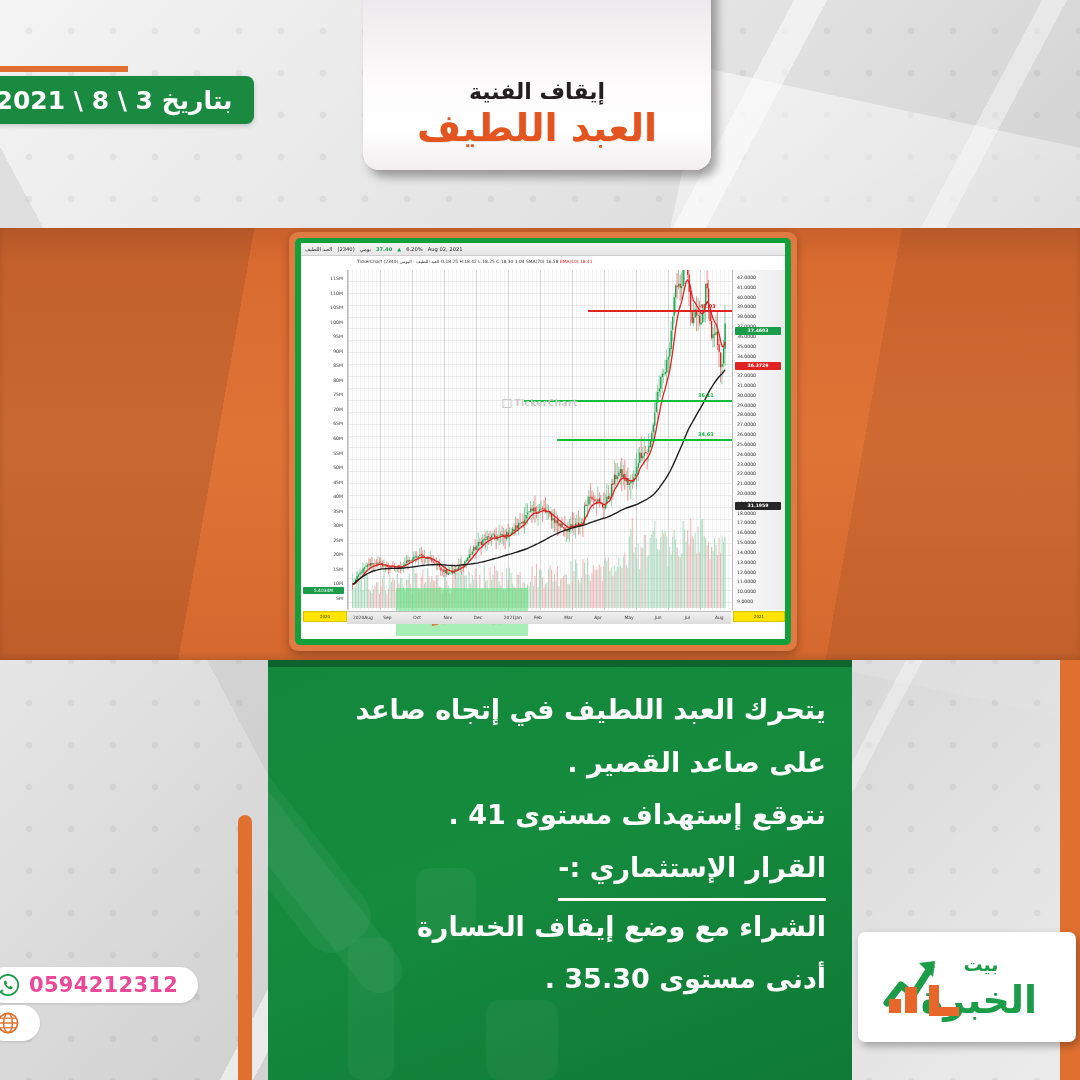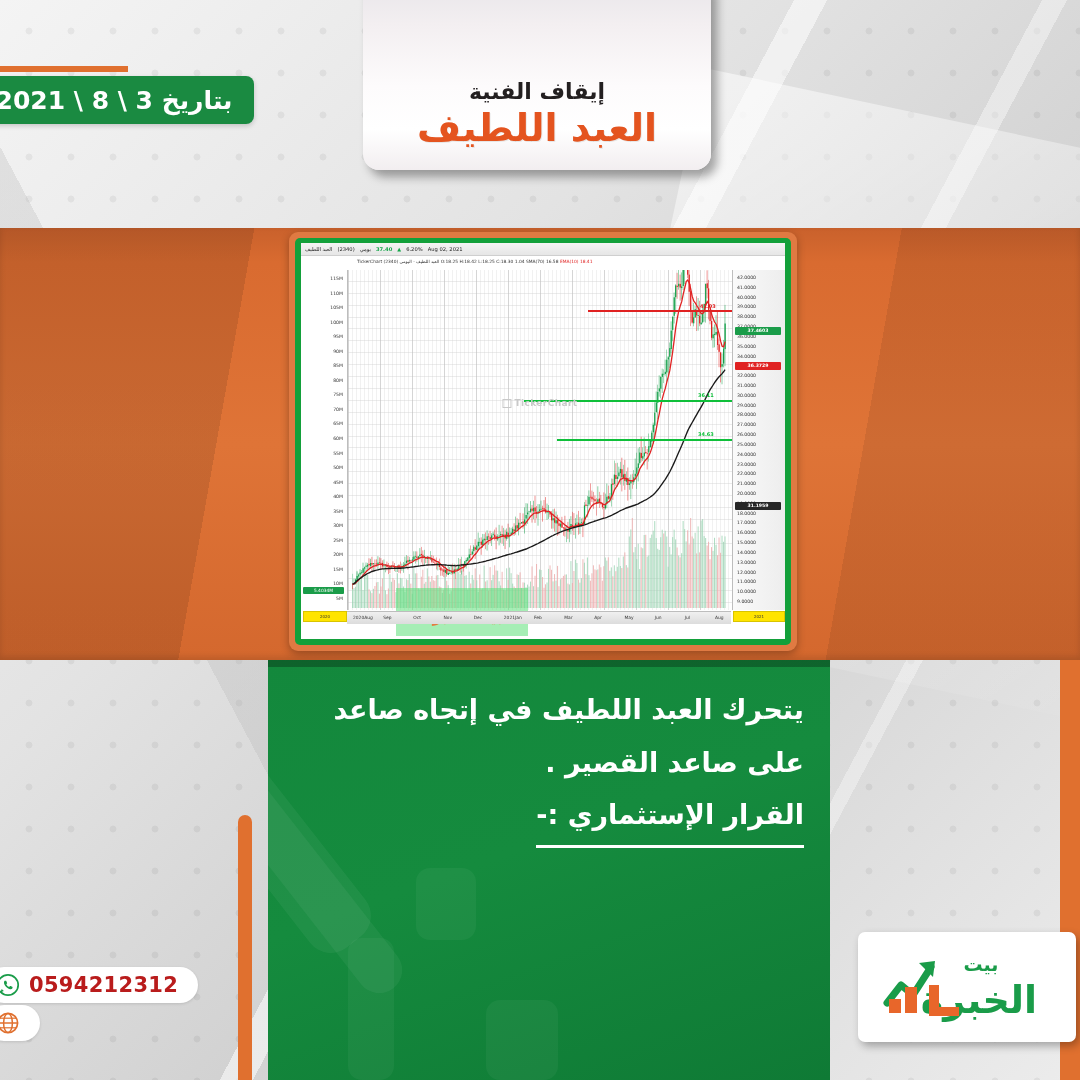--- a/index.html
+++ b/index.html
@@ -182,20 +182,21 @@
     position:absolute;left:50px;top:338px;width:130px;
     text-align:center;color:#e8753a;font-size:15px;font-weight:bold;direction:rtl;
     opacity:.95;
   }
 
   
   .green-panel{
     position:absolute;left:268px;top:660px;width:562px;height:420px;
     background:linear-gradient(160deg,#13883c 0%,#158b3e 45%,#0f7a35 100%);
     overflow:hidden;
+    padding-left:22px;
   }
   .gp-shade{position:absolute;inset:0;background:linear-gradient(180deg,rgba(0,0,0,.28) 0 7px,transparent 7px 100%);}
   .gp-slash{
     position:absolute;background:rgba(255,255,255,.05);border-radius:26px;transform:rotate(-38deg);
   }
   .gp-sq{position:absolute;background:rgba(255,255,255,.045);border-radius:14px;}
 
   .gp-text{
     position:absolute;right:26px;top:24px;width:510px;
     direction:rtl;text-align:right;color:#ffffff;
@@ -1155,33 +1156,36 @@
     <div class="gp-shade"></div>
     <div class="gp-slash" style="left:-60px;top:-40px;width:70px;height:360px;"></div>
     <div class="gp-slash" style="left:10px;top:60px;width:46px;height:300px;"></div>
     <div class="gp-sq" style="left:148px;top:208px;width:60px;height:72px;"></div>
     <div class="gp-sq" style="left:80px;top:278px;width:46px;height:142px;"></div>
     <div class="gp-sq" style="left:218px;top:340px;width:72px;height:80px;"></div>
 
     <div class="gp-text">
       <div class="gp-line">يتحرك العبد اللطيف في إتجاه صاعد</div>
       <div class="gp-line">على صاعد القصير .</div>
+      <div class="gp-line">نتوقع إستهداف مستوى 41 .</div>
       <div class="gp-headwrap">
         <div class="gp-head">القرار الإستثماري :-</div>
       </div>
+      <div class="gp-line">الشراء مع وضع إيقاف الخسارة</div>
+      <div class="gp-line">أدنى  مستوى 35.30 .</div>
     </div>
   </div>
 
   <div class="contact c-phone">
     <svg class="ico" viewBox="0 0 24 24">
       <circle cx="12" cy="12" r="10.2" fill="none" stroke="#1a9c49" stroke-width="1.7"></circle>
       <path d="M8.2 8.4c.3-.7.6-.7 1-.7h.6c.2 0 .4 0 .6.5l.7 1.7c.1.3 0 .5-.1.6l-.5.6c-.1.2-.2.3 0 .6.4.7 1.4 1.7 2.3 2.1.3.2.5.1.6 0l.6-.7c.2-.2.4-.2.6-.1l1.6.8c.3.2.4.3.4.5 0 .4-.2 1.1-.5 1.4-.4.3-1 .6-1.7.5-1.5-.2-3-1-4.2-2.2-1.2-1.2-2-2.6-2.2-3.9-.1-.7.1-1.3.2-1.7z" fill="#1a9c49"></path>
       <path d="M4.4 19.6l1.3-3.6 2.1 1.9z" fill="#1a9c49"></path>
     </svg>
-    <span class="txt" style="color:#b91c1c;">0594212312</span>
+    <span class="txt" style="color:#ec4899;">0594212312</span>
   </div>
 
   <div class="contact c-web">
     <svg class="ico" viewBox="0 0 24 24">
       <circle cx="12" cy="12" r="9.6" fill="none" stroke="#e0702f" stroke-width="1.7"></circle>
       <ellipse cx="12" cy="12" rx="4.4" ry="9.6" fill="none" stroke="#e0702f" stroke-width="1.5"></ellipse>
       <line x1="2.4" y1="12" x2="21.6" y2="12" stroke="#e0702f" stroke-width="1.5"></line>
       <line x1="3.7" y1="7.2" x2="20.3" y2="7.2" stroke="#e0702f" stroke-width="1.2"></line>
       <line x1="3.7" y1="16.8" x2="20.3" y2="16.8" stroke="#e0702f" stroke-width="1.2"></line>
     </svg>

